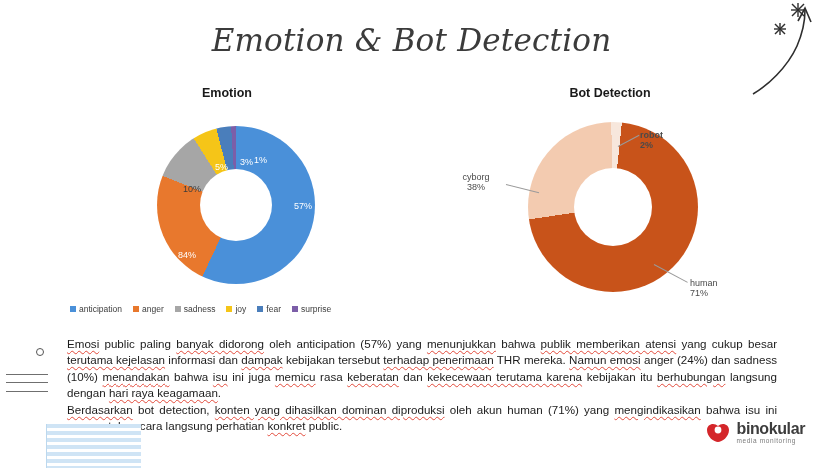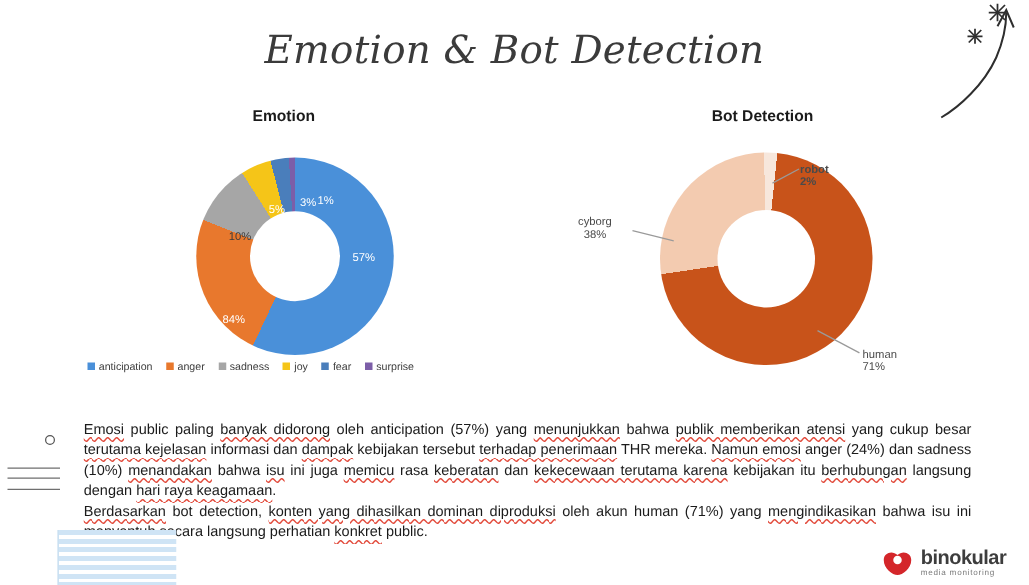--- a/index.html
+++ b/index.html
@@ -107,21 +107,21 @@
   .callout.right-al { text-align: center; }
   .leader {
     position: absolute;
     background: #9a9a9a;
     height: 1px;
   }
   
   .legend {
     position: absolute;
     left: 70px;
-    top: 288px;
+    top: 304px;
     display: flex;
     gap: 11px;
     align-items: flex-end;
   }
   .legend-item {
     display: flex;
     align-items: center;
     gap: 3px;
     font-size: 8.5px;
     color: #3c3c3c;
@@ -185,21 +185,21 @@
       to bottom,
       #cfe4f5 0px, #cfe4f5 4px,
       #ffffff 4px, #ffffff 7px
     );
     border-left: 1px solid #bcd8ee;
   }
   
   .logo {
     position: absolute;
     right: 18px;
-    bottom: 6px;
+    bottom: 24px;
     display: flex;
     align-items: center;
     gap: 6px;
   }
   .logo-mark {
     width: 26px;
     height: 22px;
     position: relative;
   }
   .logo-text {
@@ -240,21 +240,21 @@
       <line x1="35" y1="21" x2="35" y2="33"></line>
         <line x1="29" y1="27" x2="41" y2="27"></line>
     </g>
   </svg>
 
   <div class="panel panel-left">
     <div class="chart-title">Emotion</div>
     <div class="donut-wrap">
       <div class="donut" id="donut-emotion" style="background: conic-gradient(rgb(74, 144, 217) 0deg, rgb(74, 144, 217) 205.2deg, rgb(232, 120, 45) 205.2deg, rgb(232, 120, 45) 291.6deg, rgb(166, 166, 166) 291.6deg, rgb(166, 166, 166) 327.6deg, rgb(245, 197, 24) 327.6deg, rgb(245, 197, 24) 345.6deg, rgb(74, 126, 187) 345.6deg, rgb(74, 126, 187) 356.4deg, rgb(124, 94, 168) 356.4deg, rgb(124, 94, 168) 360deg);"></div>
 
-      <span class="slice-label" style="left:220px; top:98px;">57%</span>
+      <span class="slice-label" style="left:232px; top:98px;">57%</span>
       <span class="slice-label" style="left:116px; top:147px;">84%</span>
       <span class="slice-label dark" style="left:121px; top:81px;">10%</span>
       <span class="slice-label" style="left:153px; top:59px;">5%</span>
       <span class="slice-label" style="left:178px; top:54px;">3%</span>
       <span class="slice-label" style="left:192px; top:52px;">1%</span>
     </div>
   </div>
 
   <div class="panel panel-right">
     <div class="chart-title">Bot Detection</div>

